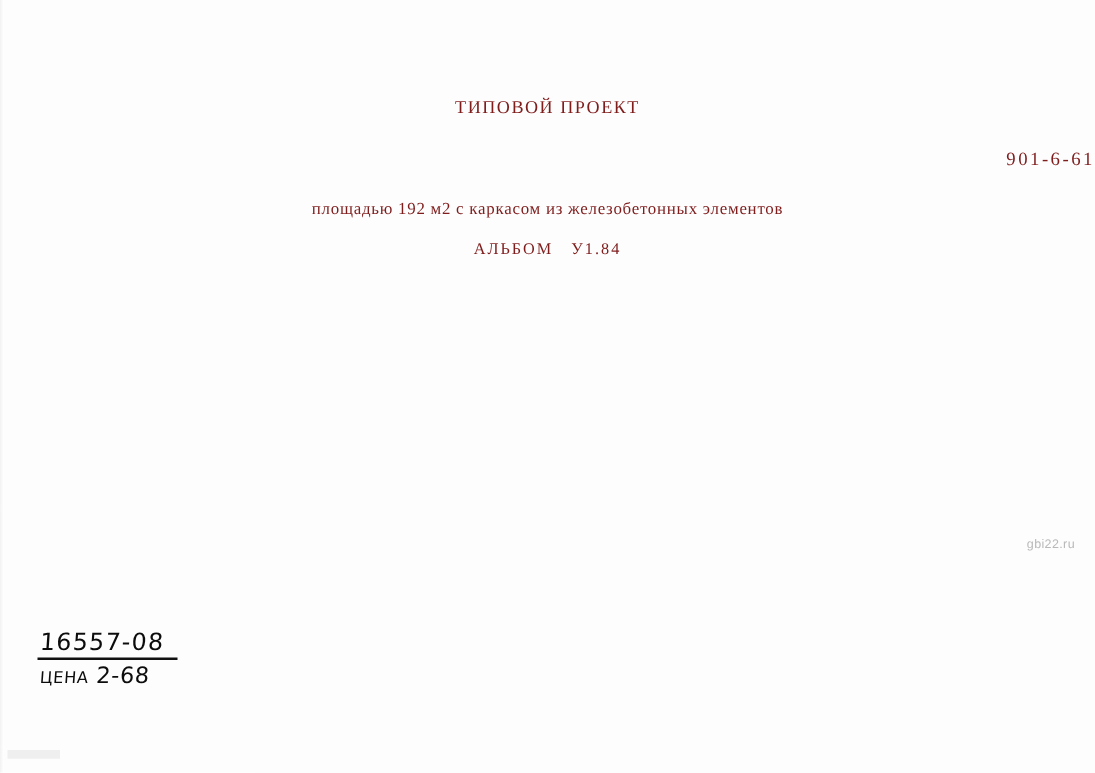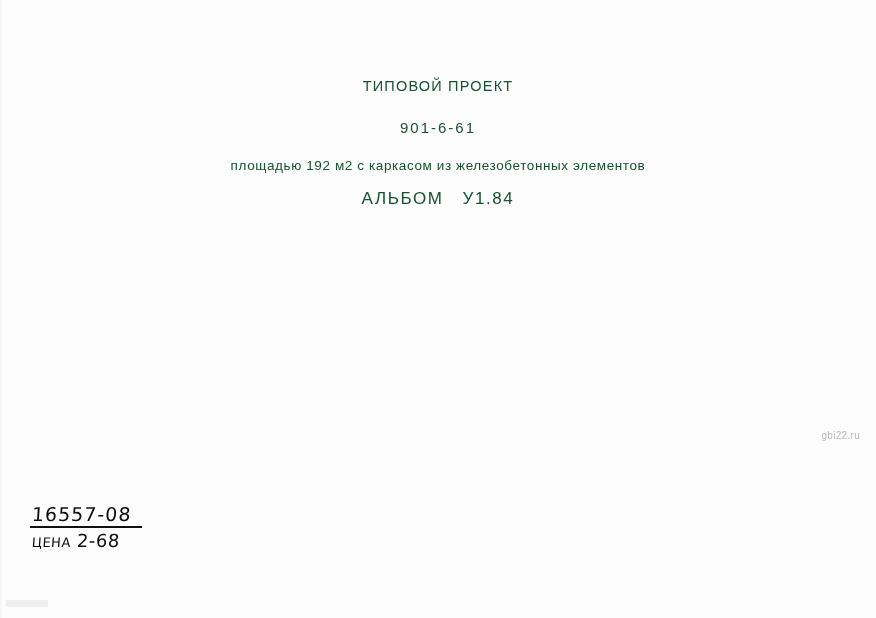--- a/index.html
+++ b/index.html
@@ -25,51 +25,52 @@
   
   .title-block {
     position: absolute;
     left: 0;
     right: 0;
     top: 78px;
     text-align: center;
   }
 
   .line {
-    font-family: Liberation Sans, sans-serif;
+    font-family: Liberation Serif, serif;
     letter-spacing: 1.2px;
-    color: #14532d;
+    color: #7f1d1d;
     white-space: pre;
   }
 
   .l-project {
     font-size: 14.5px;
     margin-bottom: 25px;
   }
 
   .l-code {
     font-size: 15px;
     letter-spacing: 2px;
     margin-bottom: 22px;
+    text-align: right;
   }
 
   .l-desc1 {
     font-size: 13.5px;
     letter-spacing: 0.6px;
     margin-bottom: 4px;
   }
 
   .l-desc2 {
     font-size: 13.5px;
     letter-spacing: 0.6px;
     margin-bottom: 16px;
   }
 
   .l-album {
-    font-size: 17px;
+    font-size: 13px;
     letter-spacing: 1.6px;
     margin-bottom: 24px;
   }
 
   .l-section {
     font-size: 14.5px;
     letter-spacing: 1.6px;
   }
 
   

